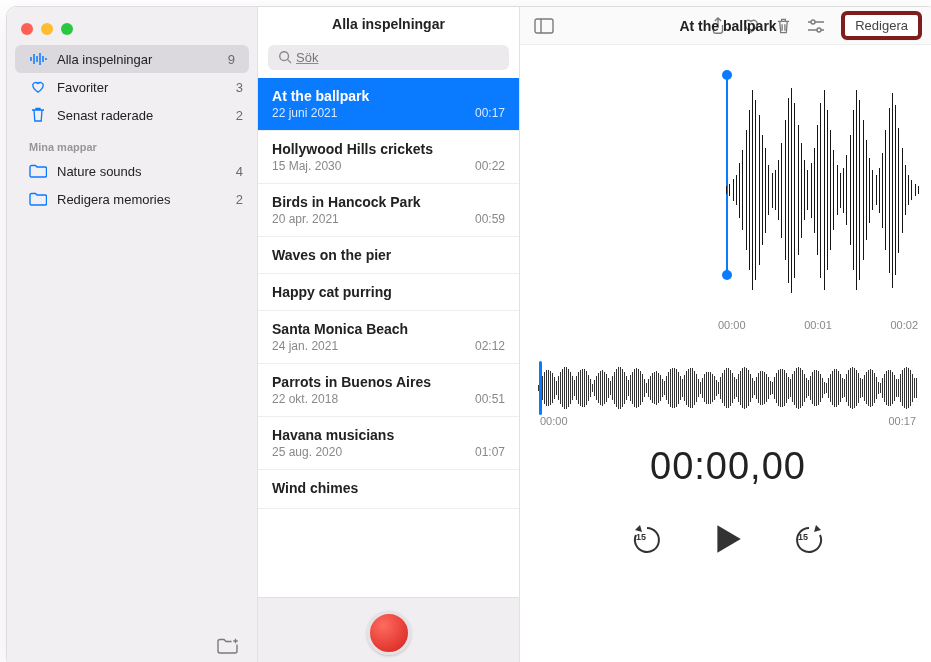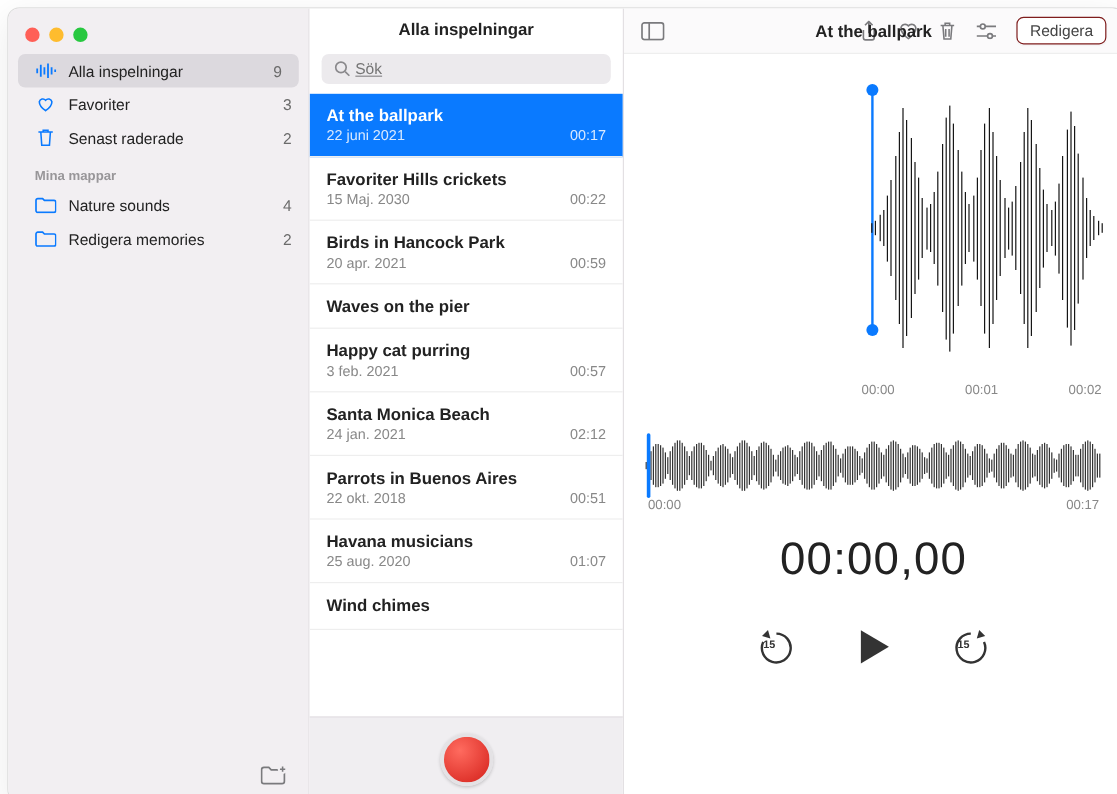--- a/index.html
+++ b/index.html
@@ -32,21 +32,21 @@
 .rec-meta { display: flex; justify-content: space-between; font-size: 12px; margin-top: 2px; }
 .rec-item.selected .rec-meta { color: #d9e9ff; }
 .rec-item:not(.selected) .rec-meta { color: #888; }
 .list-bottom { height: 70px; background: #f0eef1; display: flex; align-items: center; justify-content: center; border-top: 1px solid #e3e0e3; }
 .record-btn { width: 44px; height: 44px; border-radius: 50%; background: radial-gradient(circle at 35% 30%, #ff6b5f, #d4201a); border: 3px solid #e4e2e5; box-shadow: 0 1px 3px rgba(0,0,0,0.2); }
 .detail-pane { flex: 1; display: flex; flex-direction: column; background: #fff; }
 .toolbar { height: 38px; display: flex; align-items: center; padding: 0 14px; gap: 12px; border-bottom: 1px solid #eee; background: #fbfafb; position: relative; }
 .toolbar .tb-left { width: 24px; color: #7a7a7d; }
 .toolbar .tb-title { position: absolute; left: 50%; transform: translateX(-50%); font-weight: 600; font-size: 14px; }
 .toolbar .tb-right { margin-left: auto; display: flex; align-items: center; gap: 16px; color: #7a7a7d; }
-.edit-btn { background: #fff; border: 1px solid #7f1d1d; border-radius: 6px; padding: 3px 10px; font-size: 13px; color: #444; box-shadow: 0 1px 1px rgba(0,0,0,0.03); }
+.edit-btn { background: #fff; border: 4px solid #7f1d1d; border-radius: 6px; padding: 3px 10px; font-size: 13px; color: #444; box-shadow: 0 1px 1px rgba(0,0,0,0.03); }
 .svg-btn { display: flex; align-items: center; }
 .wave-large { height: 310px; position: relative; padding: 20px 18px 6px; }
 .wave-large-canvas { width: 100%; height: 250px; position: relative; display: flex; align-items: center; }
 .playhead-v { position: absolute; left: 188px; top: 10px; bottom: 40px; width: 2px; background: #0a7aff; }
 .playhead-v::before, .playhead-v::after { content: ''; position: absolute; left: -4px; width: 10px; height: 10px; background: #0a7aff; border-radius: 50%; }
 .playhead-v::before { top: -5px; } .playhead-v::after { bottom: -5px; }
 .wave-bars { position: absolute; left: 188px; right: 0; top: 0; bottom: 0; display: flex; align-items: center; gap: 3px; }
 .wave-bars .bar { width: 2px; background: #161616; }
 .time-axis { display: flex; justify-content: space-between; font-size: 11px; color: #888; padding: 4px 0 0 180px; }
 .wave-small-wrap { padding: 10px 18px 0; }
@@ -162,42 +162,38 @@
       </div>
       <div class="rec-list" id="rec-list">
           <div class="rec-item selected">
             <div class="rec-title">At the ballpark</div>
             <div class="rec-meta">
               <span>22 juni 2021</span>
               <span>00:17</span>
             </div>
           </div>
           <div class="rec-item">
-            <div class="rec-title">Favoriter Hills crickets</div>
+            <div class="rec-title">Hollywood Hills crickets</div>
             <div class="rec-meta">
               <span>15 Maj. 2030</span>
               <span>00:22</span>
             </div>
           </div>
           <div class="rec-item">
             <div class="rec-title">Birds in Hancock Park</div>
             <div class="rec-meta">
               <span>20 apr. 2021</span>
               <span>00:59</span>
             </div>
           </div>
           <div class="rec-item">
             <div class="rec-title">Waves on the pier</div>
           </div>
           <div class="rec-item">
             <div class="rec-title">Happy cat purring</div>
-            <div class="rec-meta">
-              <span>3 feb. 2021</span>
-              <span>00:57</span>
-            </div>
           </div>
           <div class="rec-item">
             <div class="rec-title">Santa Monica Beach</div>
             <div class="rec-meta">
               <span>24 jan. 2021</span>
               <span>02:12</span>
             </div>
           </div>
           <div class="rec-item">
             <div class="rec-title">Parrots in Buenos Aires</div>

